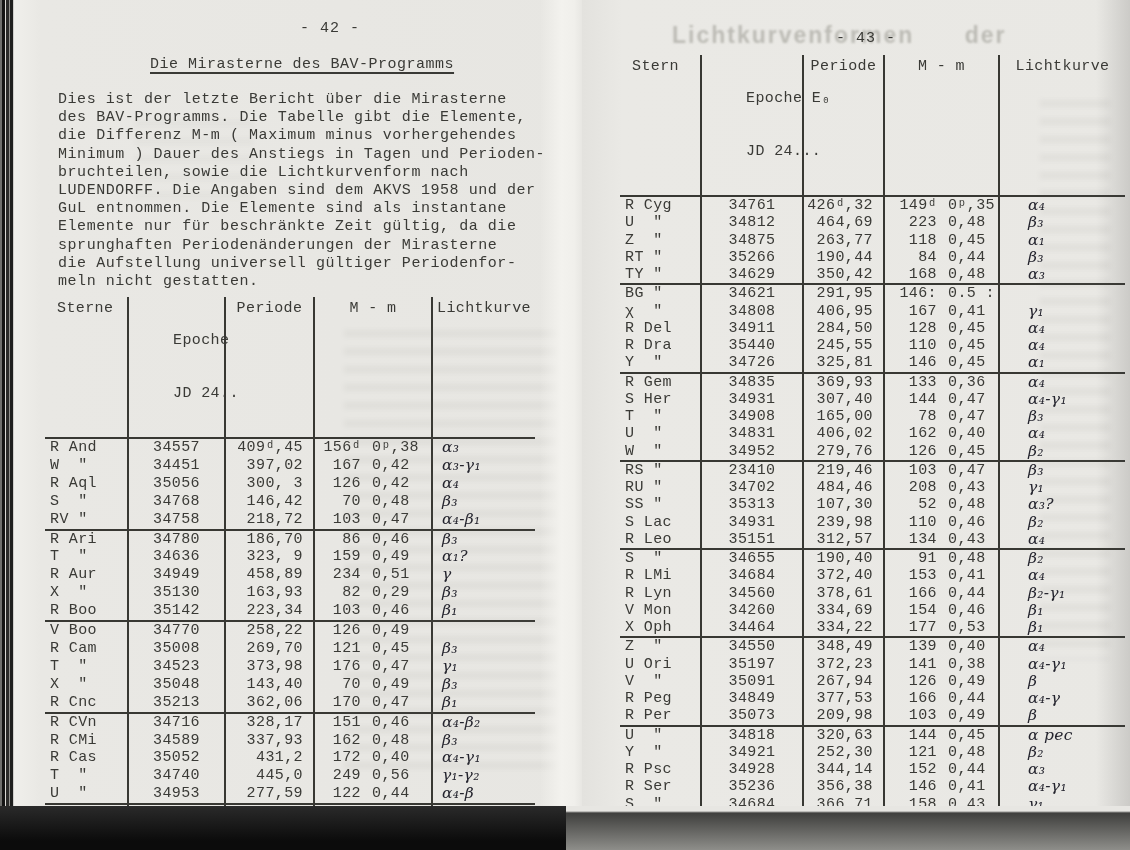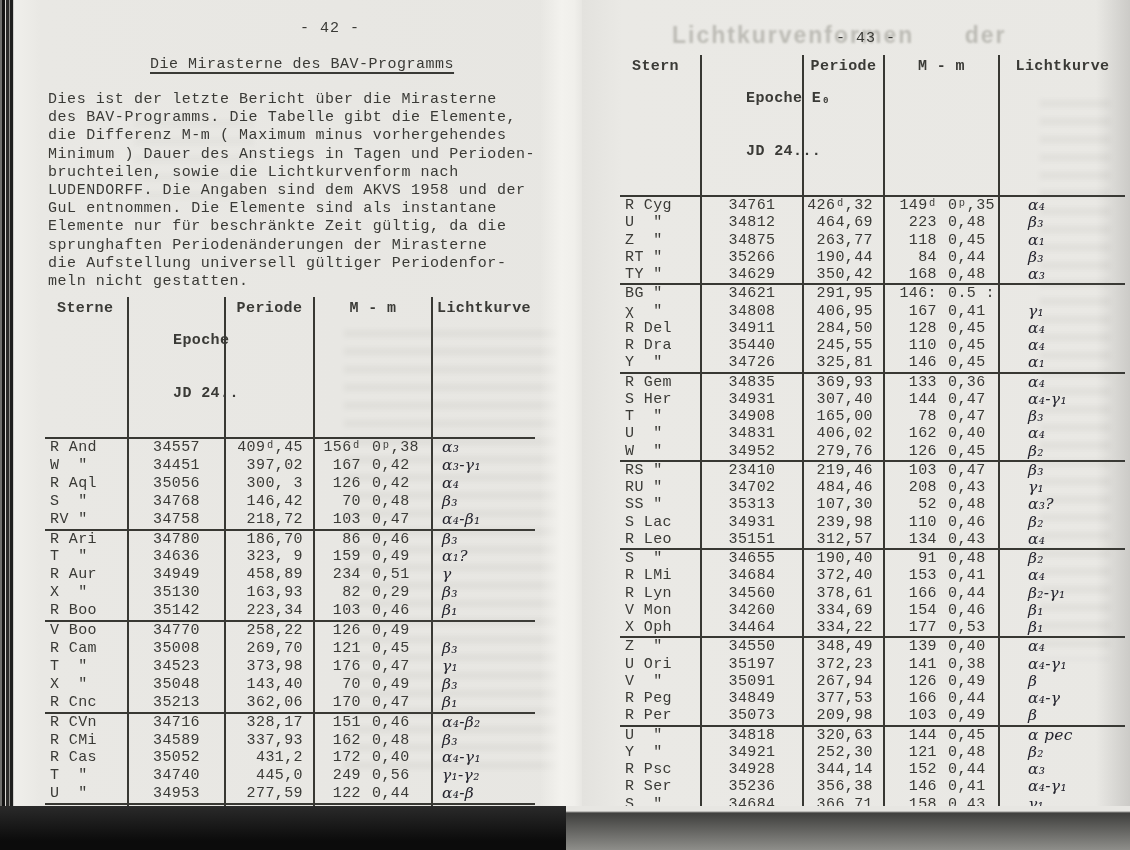--- a/index.html
+++ b/index.html
@@ -43,21 +43,21 @@
     background:linear-gradient(to right,#e3e2de 0,#eae9e5 40px,#e9e8e4 100%);}
   .page-number{position:absolute;left:0;width:100%;text-align:center;
     font-size:15px;letter-spacing:1px;}
   .pn-left{top:20px;}
   .pn-right{top:30px;}
   .doc-title{
     position:absolute;top:56px;left:136px;font-size:15px;letter-spacing:.5px;
     text-decoration:underline;text-underline-offset:4px;text-decoration-thickness:1.5px;
     white-space:pre;
   }
-  .intro{position:absolute;top:91px;left:34px;font-size:15px;letter-spacing:.55px;
+  .intro{position:absolute;top:91px;left:44px;font-size:15px;letter-spacing:.55px;
     line-height:18.2px;white-space:pre;}
   
   .ghost-title{
     position:absolute;top:22px;left:90px;font-family:"Liberation Sans",sans-serif;
     font-size:23px;color:#adaca5;letter-spacing:2px;filter:blur(1.2px);
     white-space:pre;font-weight:bold;opacity:.75;
   }
   .smudge{position:absolute;filter:blur(2.5px);opacity:.5;pointer-events:none;
     background:repeating-linear-gradient(180deg,
       rgba(125,124,116,.16) 0 7px, rgba(125,124,116,0) 7px 18px);}
@@ -69,21 +69,21 @@
     font-size:15px;letter-spacing:.4px;}
   .left-table{left:31px;top:297px;width:470px;}
   .right-table{left:38px;top:55px;width:485px;}
   .data-table th,.data-table td{padding:0;font-weight:normal;white-space:pre;
     overflow:visible;vertical-align:top;}
   .data-table th:nth-child(n+2),.data-table td:nth-child(n+2){
     border-left:2px solid #383833;}
   .data-table thead tr{border-bottom:2px solid #383833;}
   .data-table tr.group-end td{border-bottom:2px solid #383833;}
   .data-table tbody{border-bottom:0;}
-  .data-table thead th{height:41px;font-weight:bold;}
+  .data-table thead th{height:41px;}
   .left-table  .c-name{width:70px;}  .left-table  .c-epoch{width:95px;}
   .left-table  .c-period{width:87px;}.left-table  .c-mm{width:116px;}
   .left-table  .c-curve{width:102px;}
   .right-table .c-name{width:68px;}  .right-table .c-epoch{width:100px;}
   .right-table .c-period{width:79px;}.right-table .c-mm{width:113px;}
   .right-table .c-curve{width:125px;}
   .left-table  td{line-height:17.9px;}
   .right-table td{line-height:17.25px;}
   td.c-name{padding-left:5px;}
   th.c-name{text-align:left;padding-left:12px;padding-top:3px;}

